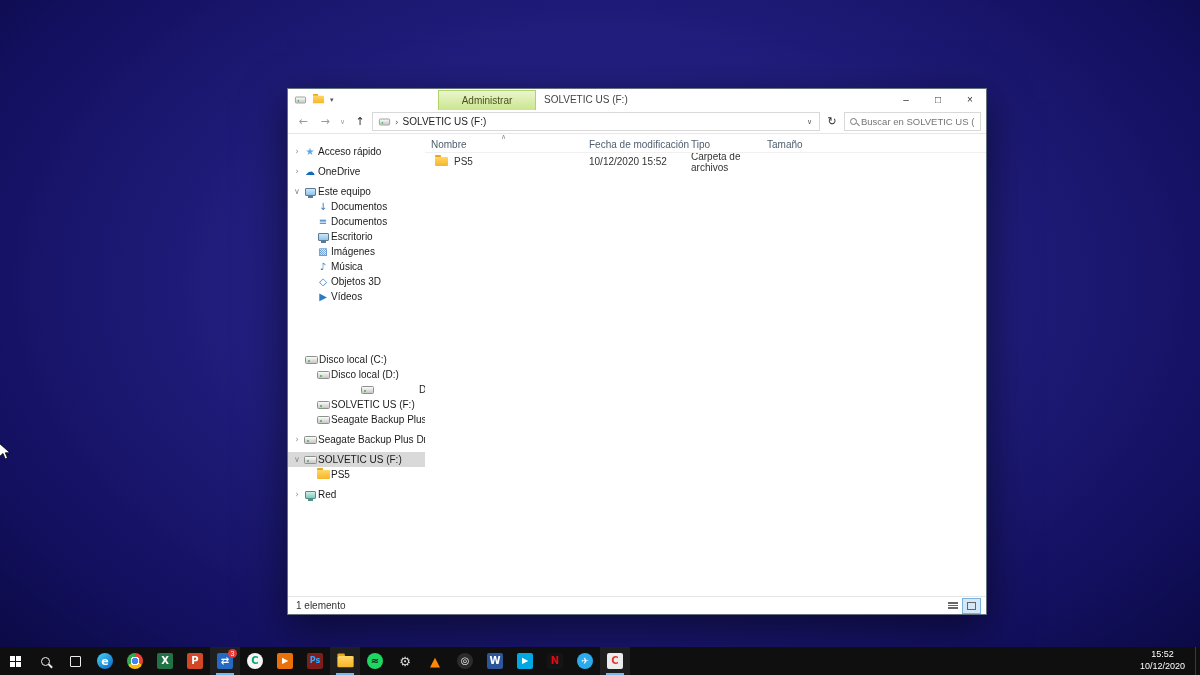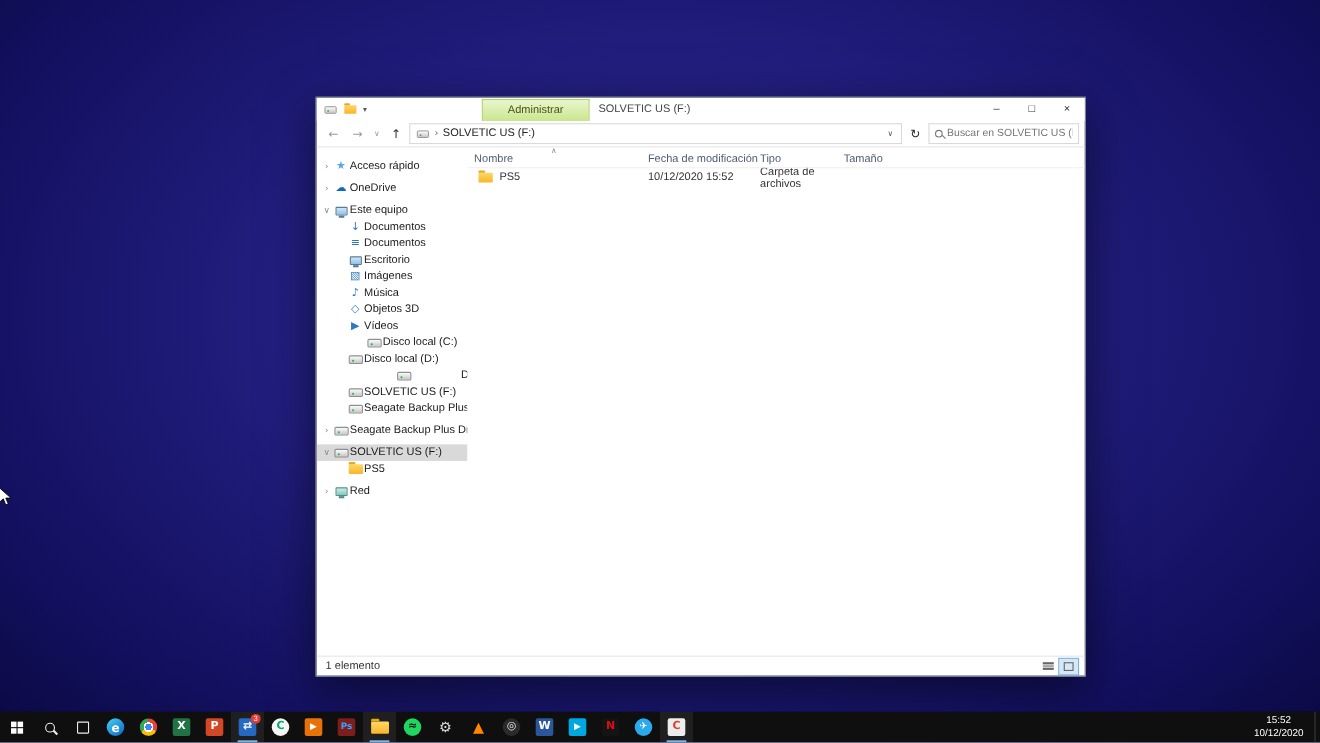--- a/index.html
+++ b/index.html
@@ -211,21 +211,21 @@
         <div class="nav-item" style="padding-left: 17px;">
           <span class="chev gl"></span>
           <span class="gl nav-ic" style="color: rgb(47, 121, 194);">◇</span>
           <span class="nav-label">Objetos 3D</span>
         </div>
         <div class="nav-item" style="padding-left: 17px;">
           <span class="chev gl"></span>
           <span class="gl nav-ic" style="color: rgb(47, 121, 194);">▶</span>
           <span class="nav-label">Vídeos</span>
         </div>
-        <div class="nav-item" style="padding-left: 34px;">
+        <div class="nav-item" style="padding-left: 5px; margin-top: 48px;">
           <span class="chev gl"></span>
           <span class="gl nav-ic">
             <span class="icon-drive"></span>
           </span>
           <span class="nav-label">Disco local (C:)</span>
         </div>
         <div class="nav-item" style="padding-left: 17px;">
           <span class="chev gl"></span>
           <span class="gl nav-ic">
             <span class="icon-drive"></span>

